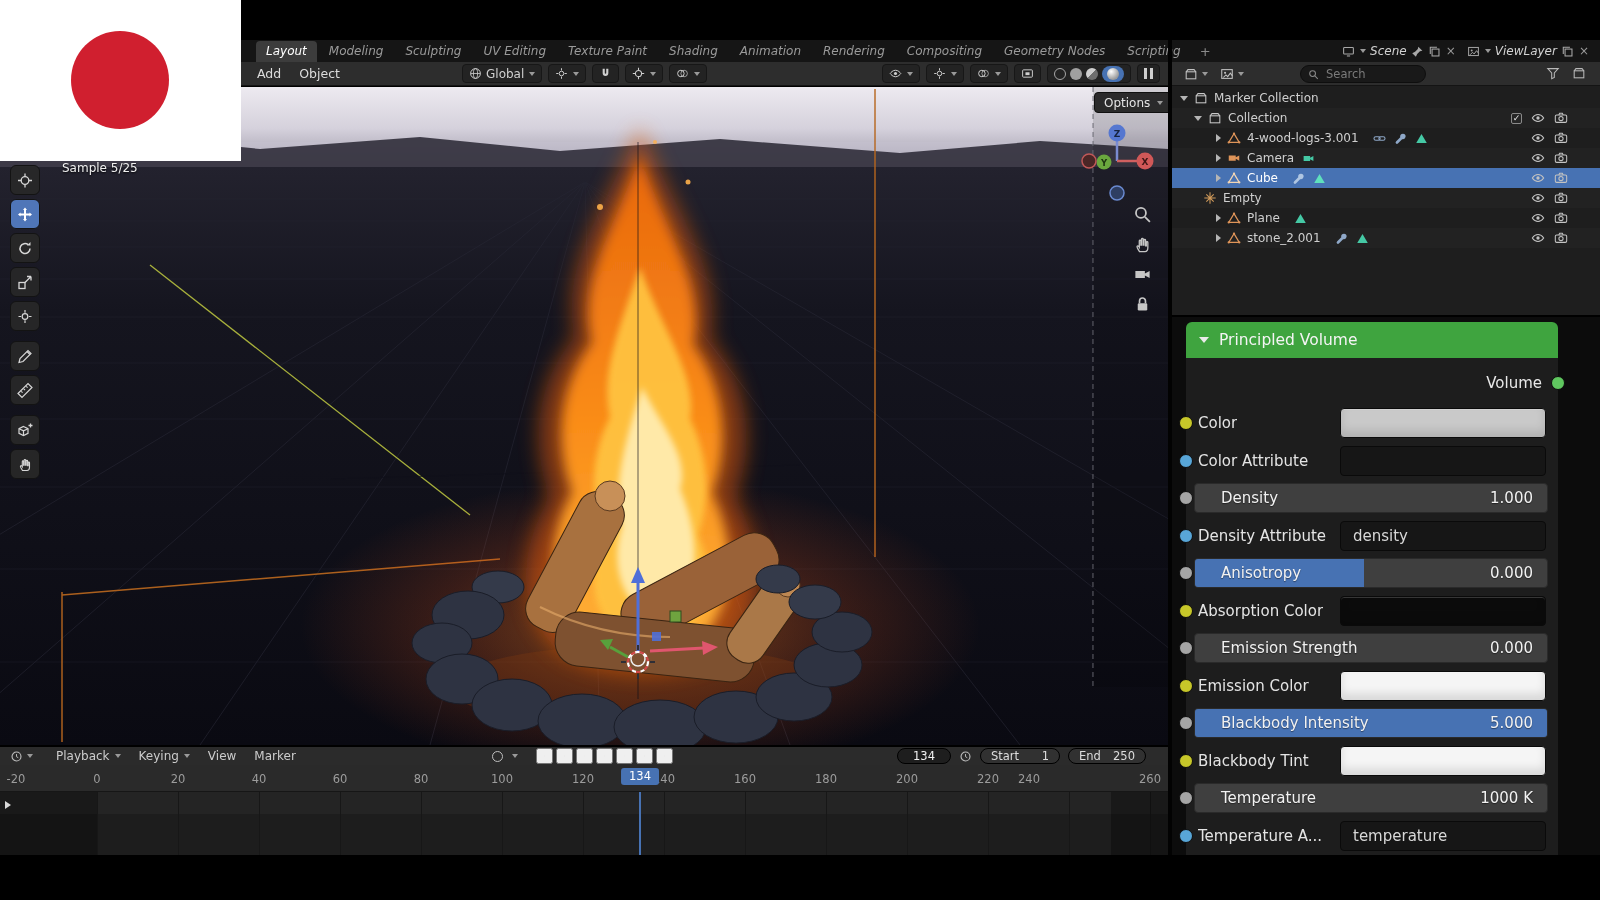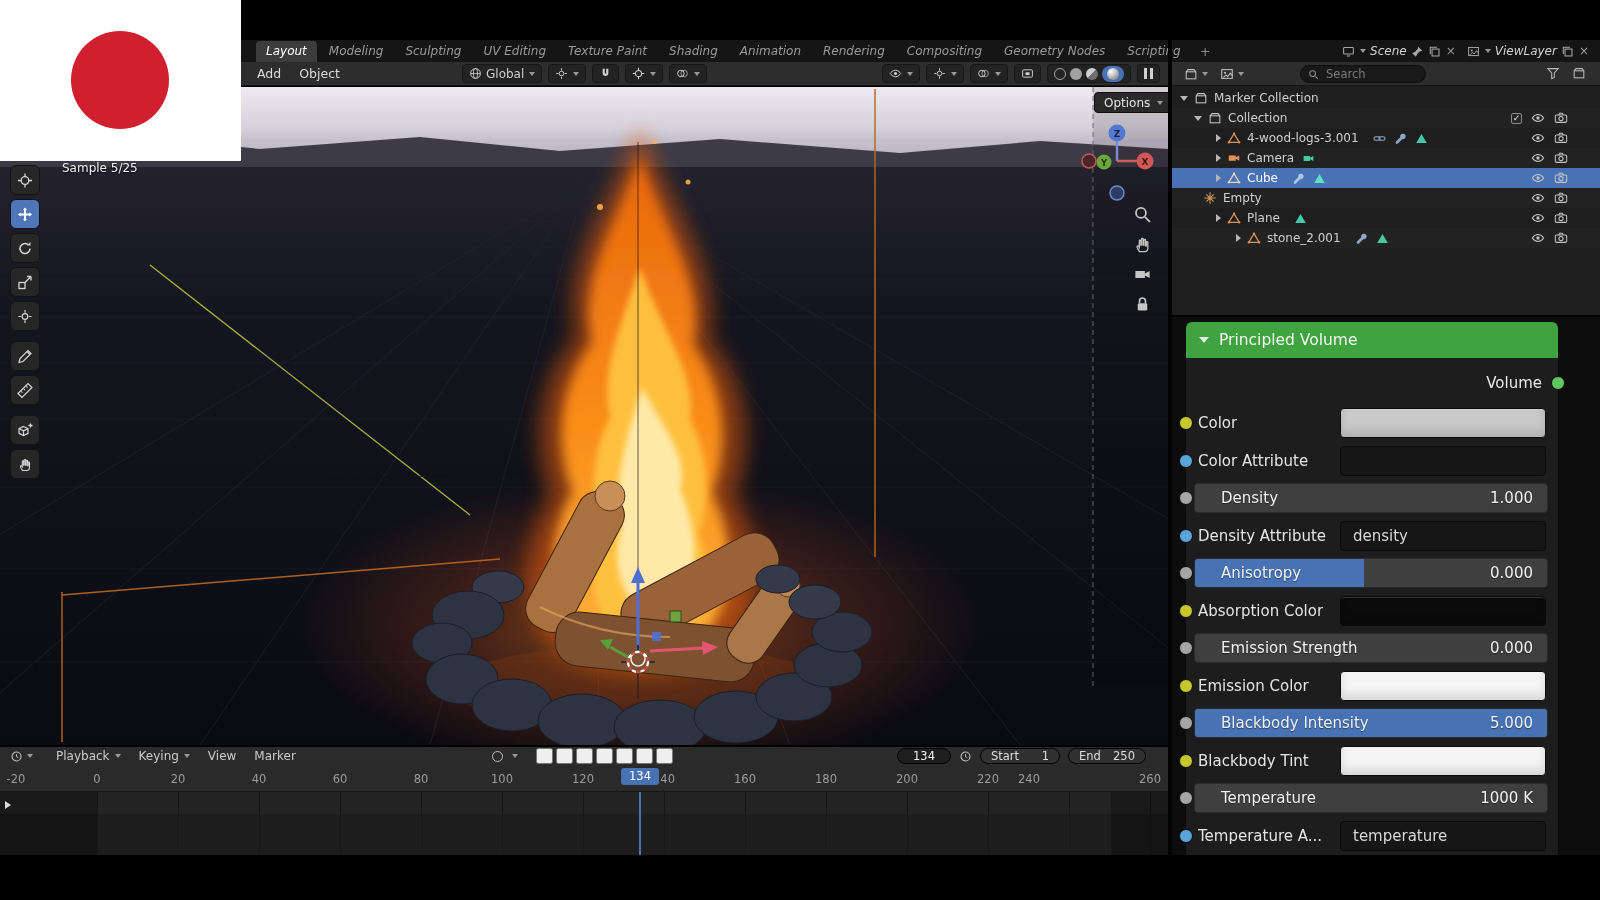--- a/index.html
+++ b/index.html
@@ -720,21 +720,21 @@
           </svg>
         <span class="oright">
           <svg>
               <use href="#sy-eye"></use>
             </svg>
           <svg>
               <use href="#sy-cam"></use>
             </svg>
         </span>
       </div>
-      <div class="orow" style="padding-left:64px">
+      <div class="orow" style="padding-left:44px">
         <span class="disc"></span>
         <svg class="oicon" style="color:#DE9459">
             <use href="#sy-tri"></use>
           </svg>
         <span>stone_2.001</span>
         <svg class="oextra first" style="color:#8FA8C8">
             <use href="#sy-wrench"></use>
           </svg>
         <svg class="oextra" style="color:#45C9A5">
             <use href="#sy-meshdata"></use>

